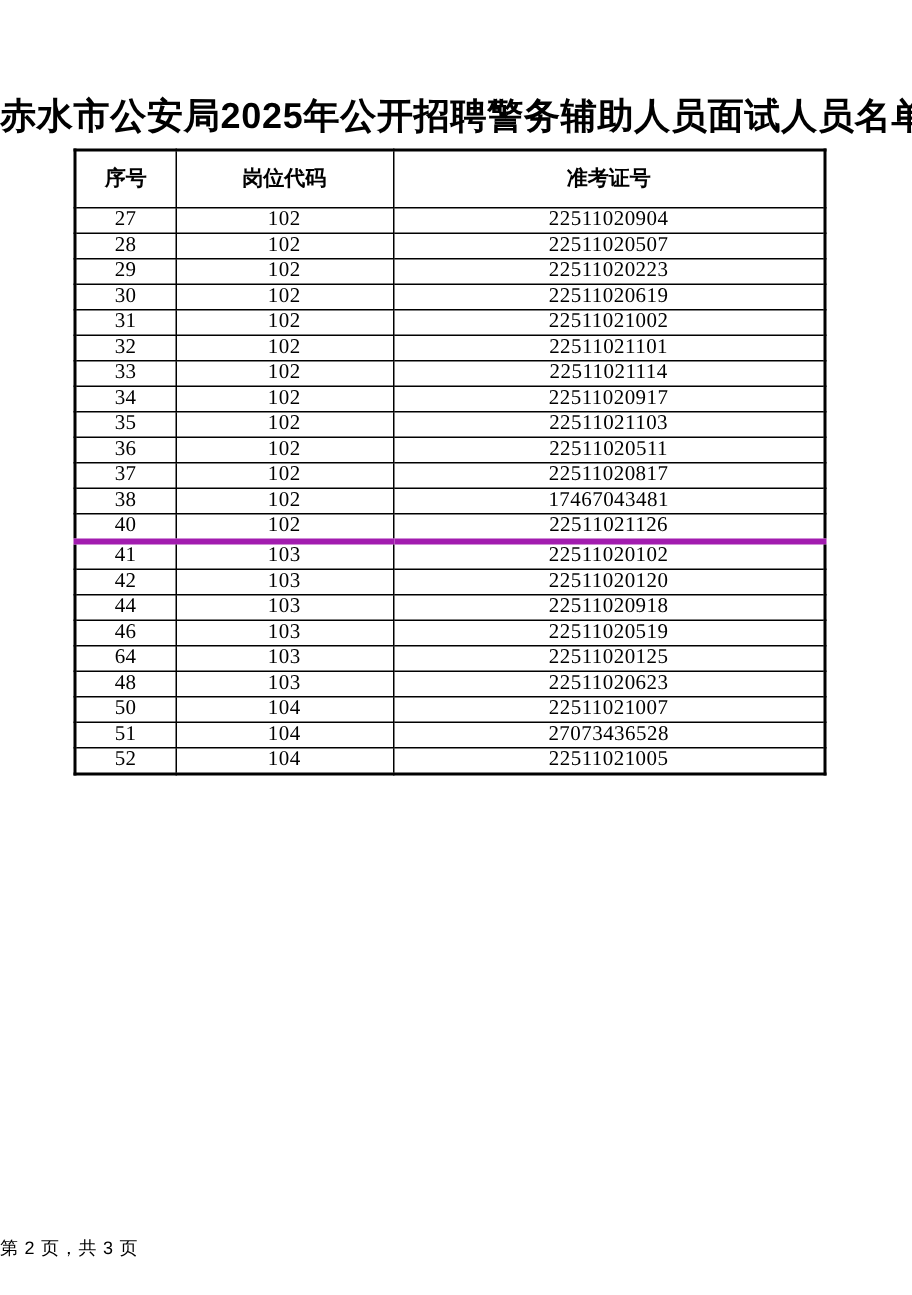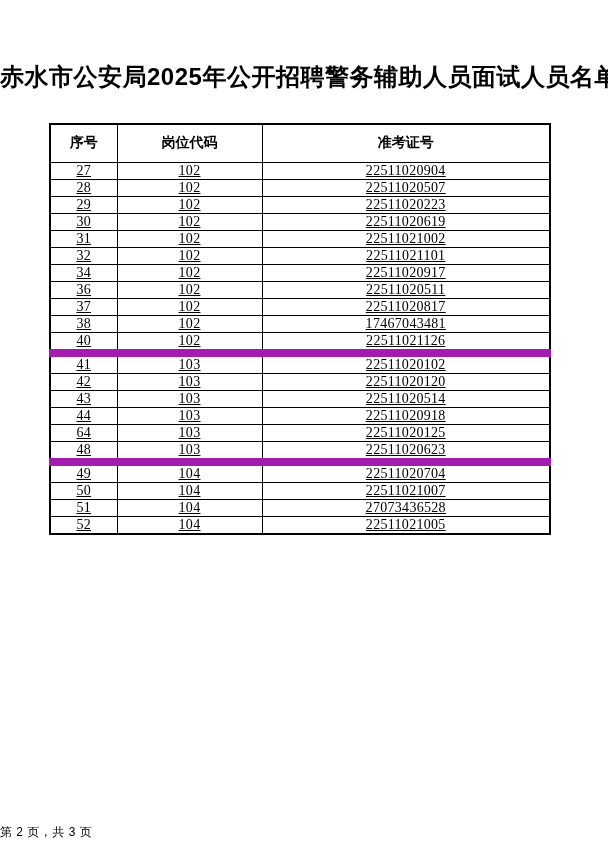--- a/index.html
+++ b/index.html
@@ -27,53 +27,51 @@
     letter-spacing: 0.5px;
     white-space: nowrap;
   }
   table.roster {
     position: absolute;
     top: 99px;
     left: 49px;
     width: 500px;
     border-collapse: collapse;
     table-layout: fixed;
-    margin-top: 24px;
   }
   table.roster, table.roster th, table.roster td {
     border: 1px solid #000000;
   }
   table.roster {
     border: 2.5px solid #000000;
   }
   table.roster thead tr {
     height: 38px;
   }
   table.roster tbody tr {
     height: 14px;
-    text-decoration: underline;
   }
   table.roster th {
     font-size: 14px;
     font-weight: 700;
     text-align: center;
     vertical-align: middle;
     padding: 0;
   }
   table.roster td {
     font-family: "Liberation Serif", serif;
     font-size: 14px;
     font-weight: 400;
     text-align: center;
     vertical-align: middle;
     padding: 0;
     letter-spacing: 0.3px;
   }
   table.roster tbody tr.section-start td {
-    border-top: 8px solid #a21caf;
+    border-top: 4px solid #a21caf;
   }
   .page-footer {
     position: absolute;
     top: 824px;
     left: 0;
     width: 100%;
     text-align: left;
     font-size: 12px;
     letter-spacing: 0.5px;
   }
@@ -123,23 +121,33 @@
           <td>31</td>
           <td>102</td>
           <td>22511021002</td>
         </tr>
         <tr>
           <td>32</td>
           <td>102</td>
           <td>22511021101</td>
         </tr>
         <tr>
+          <td>33</td>
+          <td>102</td>
+          <td>22511021114</td>
+        </tr>
+        <tr>
           <td>34</td>
           <td>102</td>
           <td>22511020917</td>
+        </tr>
+        <tr>
+          <td>35</td>
+          <td>102</td>
+          <td>22511021103</td>
         </tr>
         <tr>
           <td>36</td>
           <td>102</td>
           <td>22511020511</td>
         </tr>
         <tr>
           <td>37</td>
           <td>102</td>
           <td>22511020817</td>
@@ -158,43 +166,38 @@
           <td>41</td>
           <td>103</td>
           <td>22511020102</td>
         </tr>
         <tr>
           <td>42</td>
           <td>103</td>
           <td>22511020120</td>
         </tr>
         <tr>
-          <td>43</td>
-          <td>103</td>
-          <td>22511020514</td>
-        </tr>
-        <tr>
           <td>44</td>
           <td>103</td>
           <td>22511020918</td>
         </tr>
         <tr>
+          <td>46</td>
+          <td>103</td>
+          <td>22511020519</td>
+        </tr>
+        <tr>
           <td>64</td>
           <td>103</td>
           <td>22511020125</td>
         </tr>
         <tr>
           <td>48</td>
           <td>103</td>
           <td>22511020623</td>
-        </tr>
-        <tr class="section-start">
-          <td>49</td>
-          <td>104</td>
-          <td>22511020704</td>
         </tr>
         <tr>
           <td>50</td>
           <td>104</td>
           <td>22511021007</td>
         </tr>
         <tr>
           <td>51</td>
           <td>104</td>
           <td>27073436528</td>

